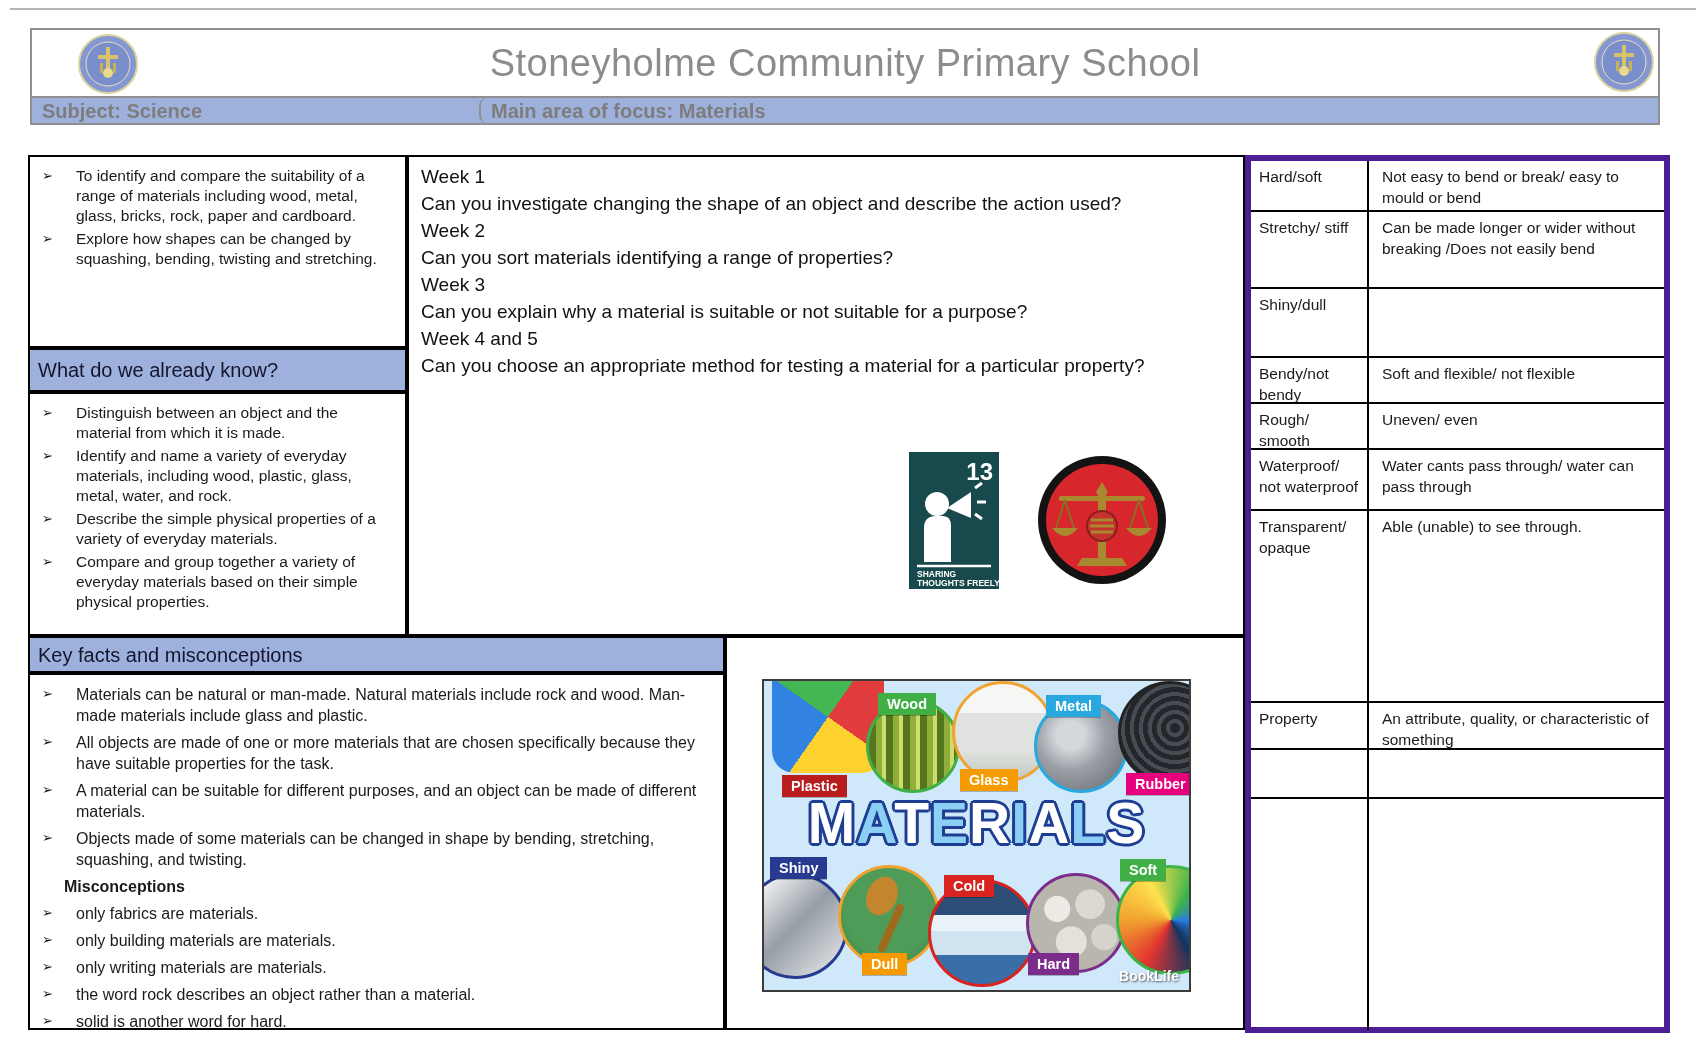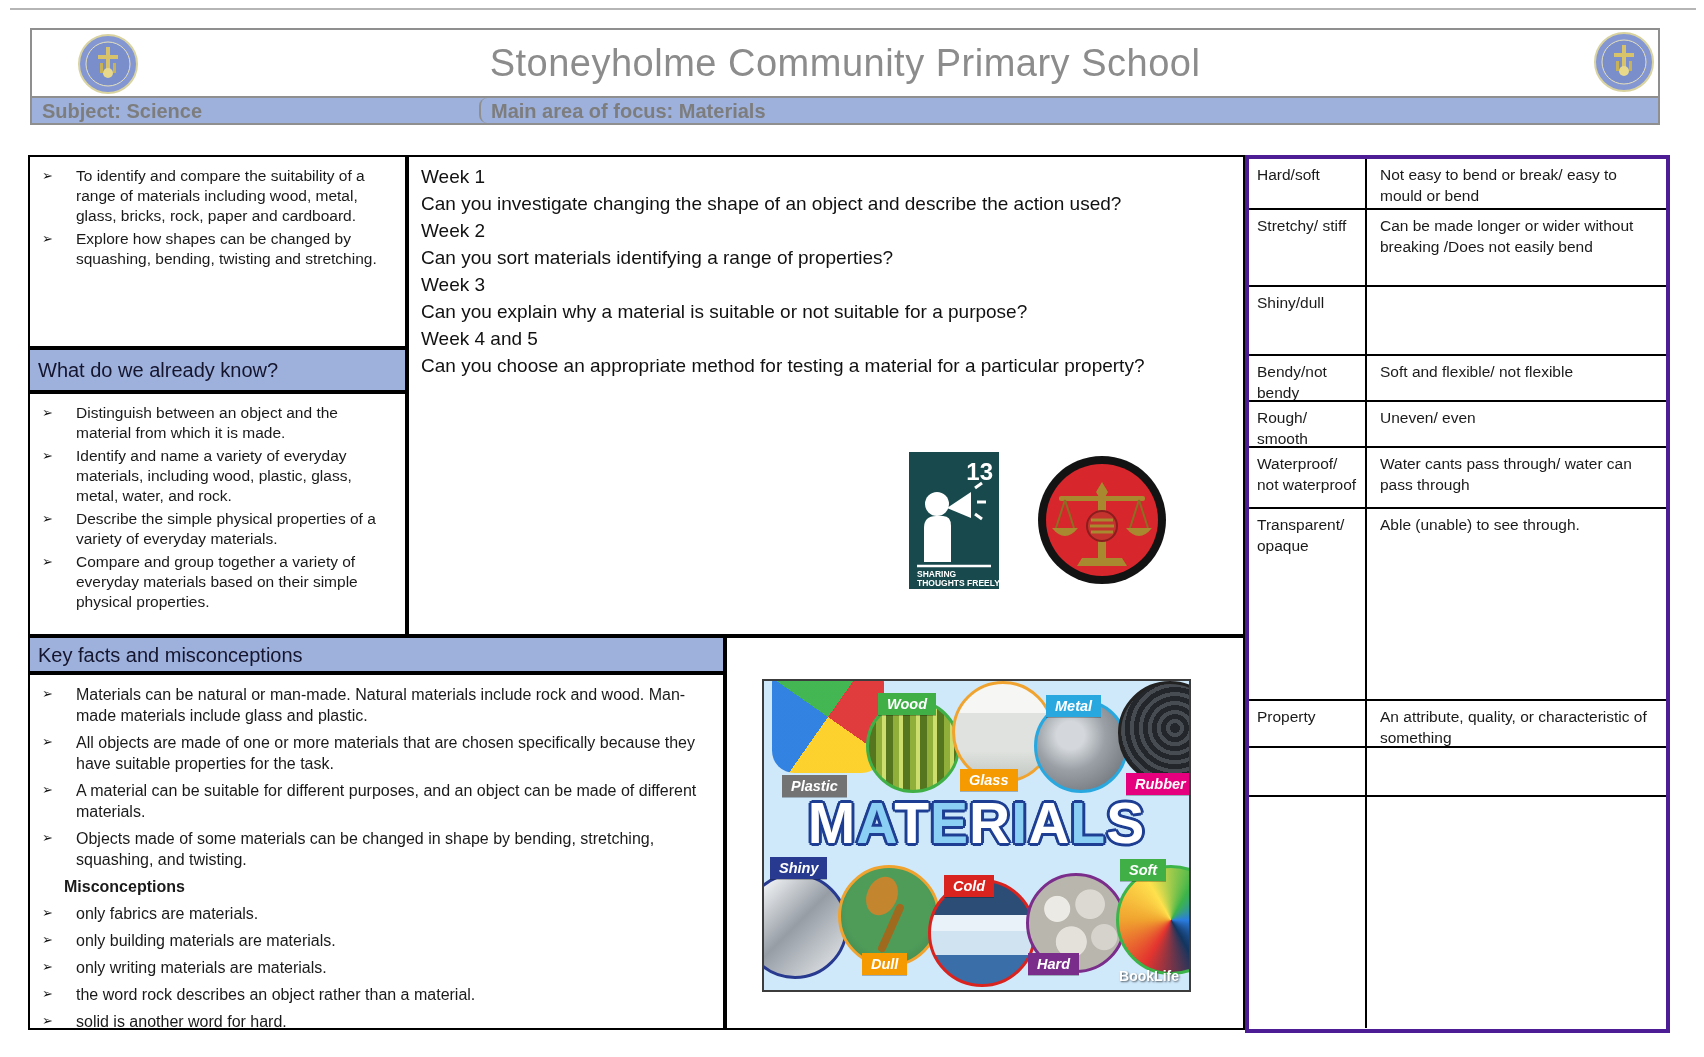--- a/index.html
+++ b/index.html
@@ -29,21 +29,21 @@
   .hdr{position:absolute;border:2px solid #000;box-sizing:border-box;
        font-size:20px;color:#15152e;padding:6px 0 0 8px;}
 
   #objectives-box{left:28px;top:155px;width:379px;height:193px;}
   #ak-header{left:28px;top:348px;width:379px;height:44px;padding-top:9px;}
   #ak-box{left:28px;top:392px;width:379px;height:244px;}
   #kf-header{left:28px;top:636px;width:697px;height:37px;}
   #kf-box{left:28px;top:673px;width:697px;height:357px;}
   #weeks-box{left:407px;top:155px;width:838px;height:481px;}
   #poster-cell{left:725px;top:636px;width:520px;height:394px;}
-  #vocab-table{left:1245px;top:155px;width:425px;height:878px;border:4px solid #4c1d95;
+  #vocab-table{left:1245px;top:155px;width:425px;height:878px;border:6px solid #4c1d95;
                box-sizing:border-box;position:absolute;background:#fff;}
 
   
   .blist{padding:9px 8px 0 12px;}
   .bullet-item{display:flex;margin-bottom:3px;}
   .bullet{flex:none;width:34px;font-size:13px;padding-top:2px;color:#111;}
   .bullet-text{font-size:15.5px;line-height:20px;}
   #kf-box .bullet-text{font-size:16px;line-height:21px;}
   #kf-box .bullet-item{margin-bottom:6px;}
   .sub-label{font-weight:bold;font-size:16px;line-height:21px;margin:0 0 6px 34px;}
@@ -90,21 +90,21 @@
   .c-b2{left:164px;top:198px;width:108px;height:108px;border:3px solid #d9231f;box-sizing:border-box;
         background:linear-gradient(180deg,#2c4d76 0 32%,#e8f2f8 32% 48%,#cfe4f0 48% 72%,#3a6ea8 72%);}
   .c-b3{left:262px;top:192px;width:100px;height:100px;border:3px solid #7b2d8b;box-sizing:border-box;
         background:radial-gradient(circle at 30% 35%,#eceae4 0 14%,rgba(0,0,0,0) 15%),
                    radial-gradient(circle at 65% 30%,#dcd9d2 0 16%,rgba(0,0,0,0) 17%),
                    radial-gradient(circle at 45% 70%,#e4e1da 0 18%,rgba(0,0,0,0) 19%),
                    radial-gradient(circle at 80% 65%,#d6d3cc 0 13%,rgba(0,0,0,0) 14%),#b9b6ae;}
   .c-b4{left:352px;top:184px;width:110px;height:110px;border:3px solid #3cb44a;box-sizing:border-box;
         background:conic-gradient(from 210deg,#e3342f,#f0a32f,#ffe14d,#3cb44a,#2a7de1,#12355f,#e3342f);}
   .pill{position:absolute;color:#fff;font-weight:bold;font-size:14.5px;padding:3px 9px;border-radius:0;
-        white-space:nowrap;box-shadow:0 1px 0 rgba(0,0,0,.25);font-style:italic;}
+        white-space:nowrap;box-shadow:0 1px 0 rgba(0,0,0,.25);}
   .p-t0{left:18px;top:94px;}  .p-t1{left:114px;top:12px;}  .p-t2{left:196px;top:88px;}
   .p-t3{left:282px;top:14px;} .p-t4{left:362px;top:92px;}
   .p-b0{left:6px;top:176px;}  .p-b1{left:98px;top:272px;}  .p-b2{left:180px;top:194px;}
   .p-b3{left:264px;top:272px;}.p-b4{left:356px;top:178px;}
   .poster-title{position:absolute;left:0;right:0;top:112px;text-align:center;font-weight:bold;
                 font-size:57px;letter-spacing:1px;line-height:60px;}
   .lt{text-shadow:3px 0 0 #1d3e92,-3px 0 0 #1d3e92,0 3px 0 #1d3e92,0 -3px 0 #1d3e92,
       2px 2px 0 #1d3e92,-2px -2px 0 #1d3e92,2px -2px 0 #1d3e92,-2px 2px 0 #1d3e92;}
   .lt-a{color:#ffffff;}
   .lt-b{color:#8bd0f4;}
@@ -281,21 +281,21 @@
       <div class="c c-t2"></div>
       <div class="c c-t3"></div>
       <div class="c c-t4"></div>
       <div class="c c-b0"></div>
       <div class="c c-b1"></div>
       <div class="c c-b2"></div>
       <div class="c c-b3"></div>
       <div class="c c-b4"></div>
       <div class="poster-title" id="materials-title"><span class="lt lt-a">M</span><span class="lt lt-b">A</span><span class="lt lt-a">T</span><span class="lt lt-b">E</span><span class="lt lt-a">R</span><span class="lt lt-b">I</span><span class="lt lt-a">A</span><span class="lt lt-b">L</span><span class="lt lt-a">S</span></div>
       <div class="brand">BookLife</div>
-    <span class="pill p-t0" style="background: #737373;">Plastic</span>
+    <span class="pill p-t0" style="background: #b91c1c;">Plastic</span>
         <span class="pill p-t1" style="background: rgb(63, 175, 70);">Wood</span>
         <span class="pill p-t2" style="background: rgb(245, 154, 0);">Glass</span>
         <span class="pill p-t3" style="background: rgb(41, 168, 224);">Metal</span>
         <span class="pill p-t4" style="background: rgb(230, 0, 126);">Rubber</span>
         <span class="pill p-b0" style="background: rgb(40, 58, 143);">Shiny</span>
         <span class="pill p-b1" style="background: rgb(245, 154, 0);">Dull</span>
         <span class="pill p-b2" style="background: rgb(217, 35, 31);">Cold</span>
         <span class="pill p-b3" style="background: rgb(123, 45, 139);">Hard</span>
         <span class="pill p-b4" style="background: rgb(63, 175, 70);">Soft</span>
       </div>

